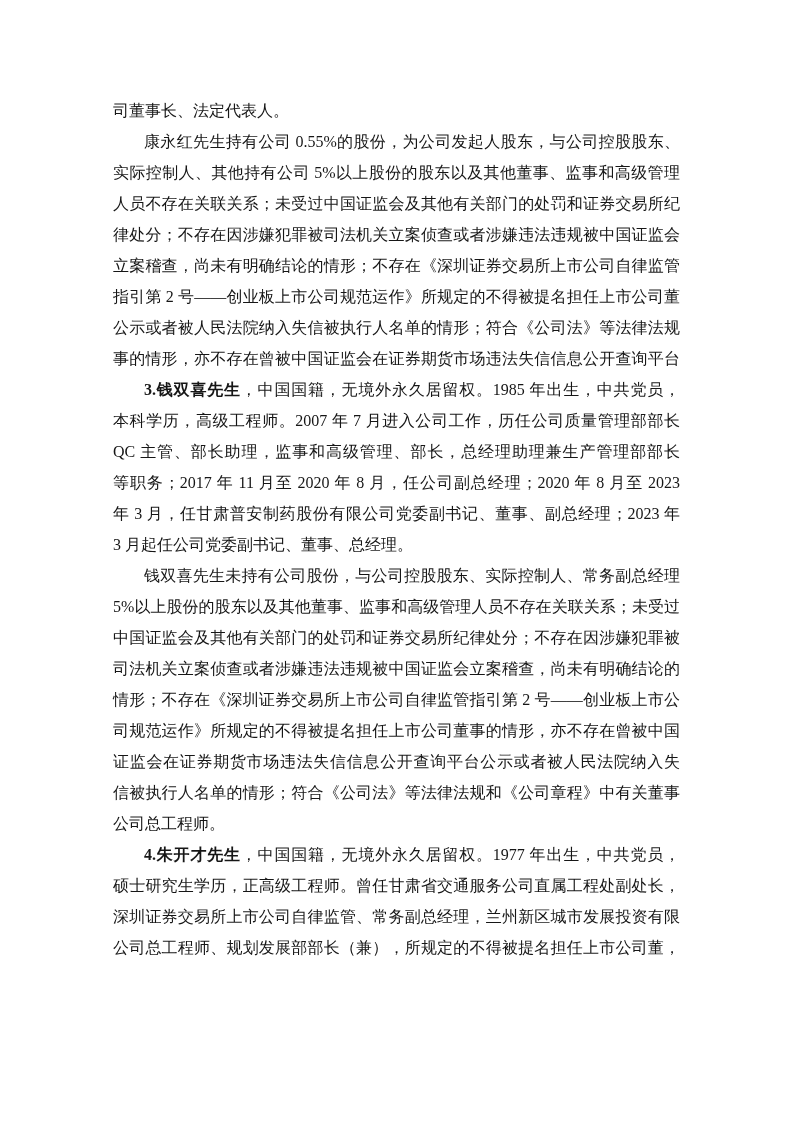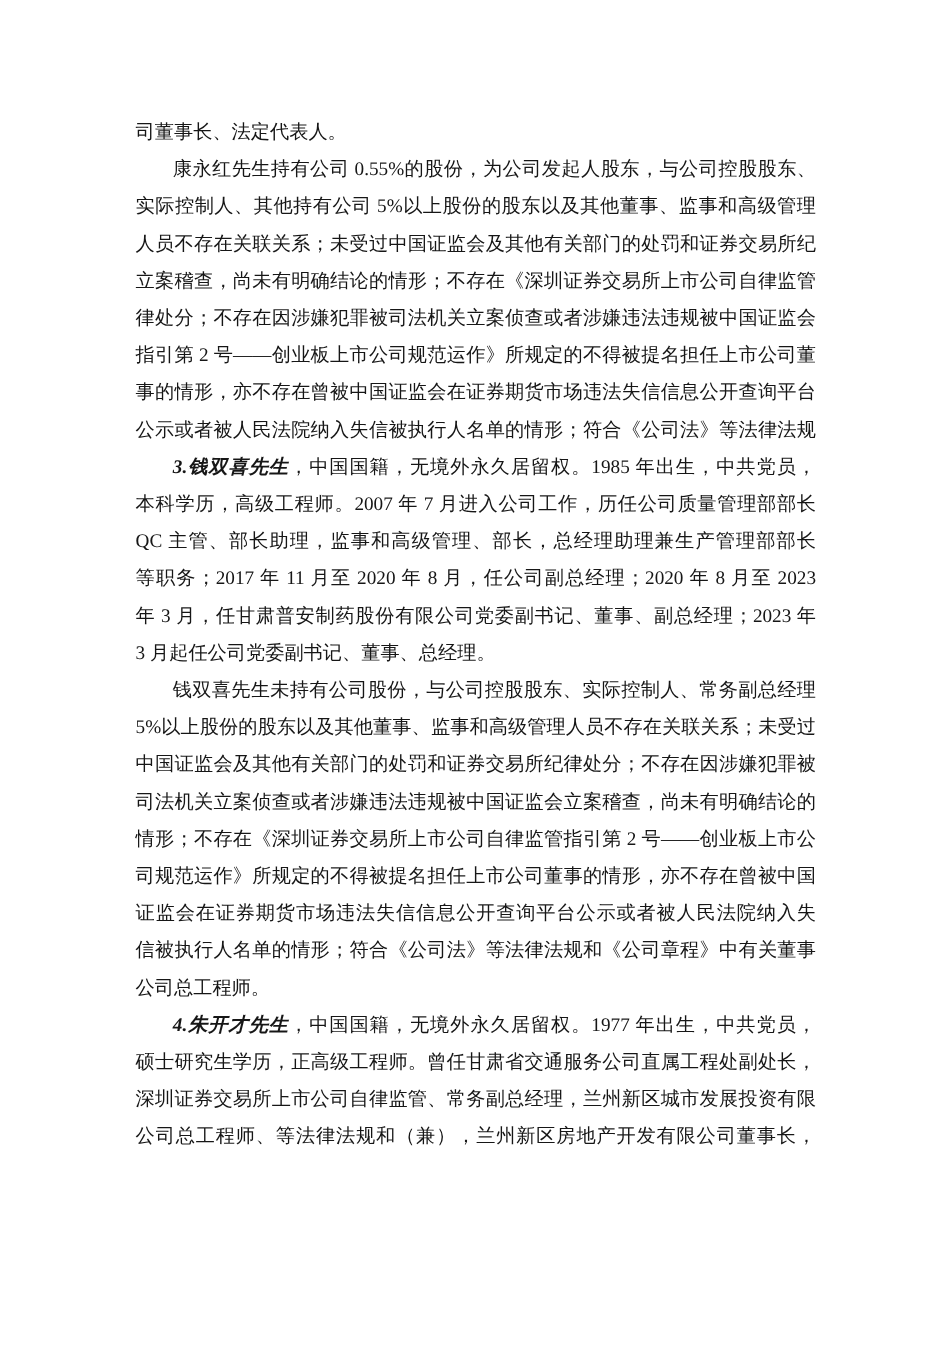--- a/index.html
+++ b/index.html
@@ -24,37 +24,37 @@
     line-height: 31px;
     text-align: justify;
     text-align-last: justify;
     white-space: normal;
   }
   .line.indent { text-indent: 31px; }
   .line.para-end {
     text-align: left;
     text-align-last: left;
   }
-  .line b { font-weight: 700; font-style: italic; }
+  .line b { font-weight: 700; }
 </style>
 </head>
 <body>
 
 <div class="doc">
 
   <div class="line para-end">司董事长、法定代表人。</div>
 
   <div class="line indent">康永红先生持有公司 0.55%的股份，为公司发起人股东，与公司控股股东、</div>
   <div class="line">实际控制人、其他持有公司 5%以上股份的股东以及其他董事、监事和高级管理</div>
   <div class="line">人员不存在关联关系；未受过中国证监会及其他有关部门的处罚和证券交易所纪</div>
+  <div class="line">律处分；不存在因涉嫌犯罪被司法机关立案侦查或者涉嫌违法违规被中国证监会</div>
   <div class="line">立案稽查，尚未有明确结论的情形；不存在《深圳证券交易所上市公司自律监管</div>
-  <div class="line">律处分；不存在因涉嫌犯罪被司法机关立案侦查或者涉嫌违法违规被中国证监会</div>
   <div class="line">指引第 2 号——创业板上市公司规范运作》所规定的不得被提名担任上市公司董</div>
+  <div class="line">公示或者被人民法院纳入失信被执行人名单的情形；符合《公司法》等法律法规</div>
   <div class="line">事的情形，亦不存在曾被中国证监会在证券期货市场违法失信信息公开查询平台</div>
-  <div class="line">公示或者被人民法院纳入失信被执行人名单的情形；符合《公司法》等法律法规</div>
 
   <div class="line indent"><b>3.钱双喜先生</b><span>，中国国籍，无境外永久居留权。1985 年出生，中共党员，</span></div>
   <div class="line">本科学历，高级工程师。2007 年 7 月进入公司工作，历任公司质量管理部部长</div>
   <div class="line">QC 主管、部长助理，监事和高级管理、部长，总经理助理兼生产管理部部长</div>
   <div class="line">等职务；2017 年 11 月至 2020 年 8 月，任公司副总经理；2020 年 8 月至 2023</div>
   <div class="line">年 3 月，任甘肃普安制药股份有限公司党委副书记、董事、副总经理；2023 年</div>
   <div class="line para-end">3 月起任公司党委副书记、董事、总经理。</div>
 
   <div class="line indent">钱双喜先生未持有公司股份，与公司控股股东、实际控制人、常务副总经理</div>
   <div class="line">5%以上股份的股东以及其他董事、监事和高级管理人员不存在关联关系；未受过</div>
@@ -62,15 +62,15 @@
   <div class="line">司法机关立案侦查或者涉嫌违法违规被中国证监会立案稽查，尚未有明确结论的</div>
   <div class="line">情形；不存在《深圳证券交易所上市公司自律监管指引第 2 号——创业板上市公</div>
   <div class="line">司规范运作》所规定的不得被提名担任上市公司董事的情形，亦不存在曾被中国</div>
   <div class="line">证监会在证券期货市场违法失信信息公开查询平台公示或者被人民法院纳入失</div>
   <div class="line">信被执行人名单的情形；符合《公司法》等法律法规和《公司章程》中有关董事</div>
   <div class="line para-end">公司总工程师。</div>
 
   <div class="line indent"><b>4.朱开才先生</b><span>，中国国籍，无境外永久居留权。1977 年出生，中共党员，</span></div>
   <div class="line">硕士研究生学历，正高级工程师。曾任甘肃省交通服务公司直属工程处副处长，</div>
   <div class="line">深圳证券交易所上市公司自律监管、常务副总经理，兰州新区城市发展投资有限</div>
-  <div class="line">公司总工程师、等法律法规和（兼），兰州新区房地产开发有限公司董事长，</div>
+  <div class="line">公司总工程师、规划发展部部长（兼），所规定的不得被提名担任上市公司董，</div>
 
 </div>
 
 </body></html>

